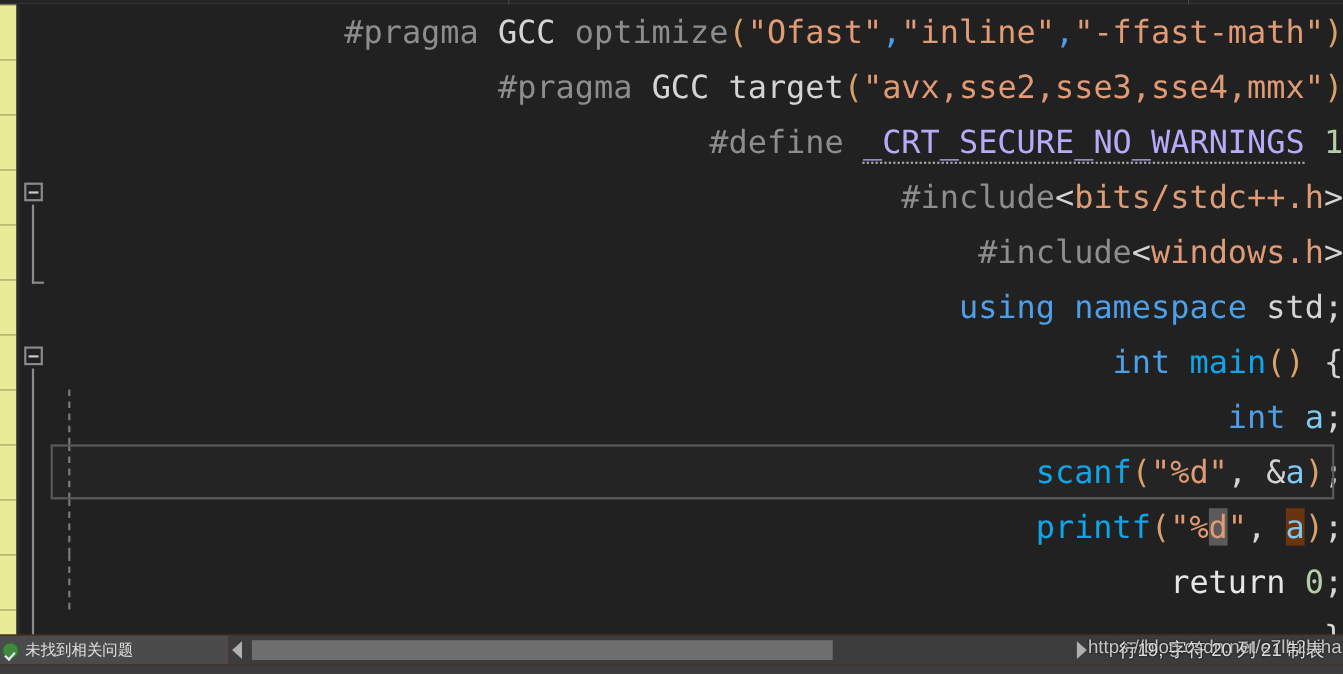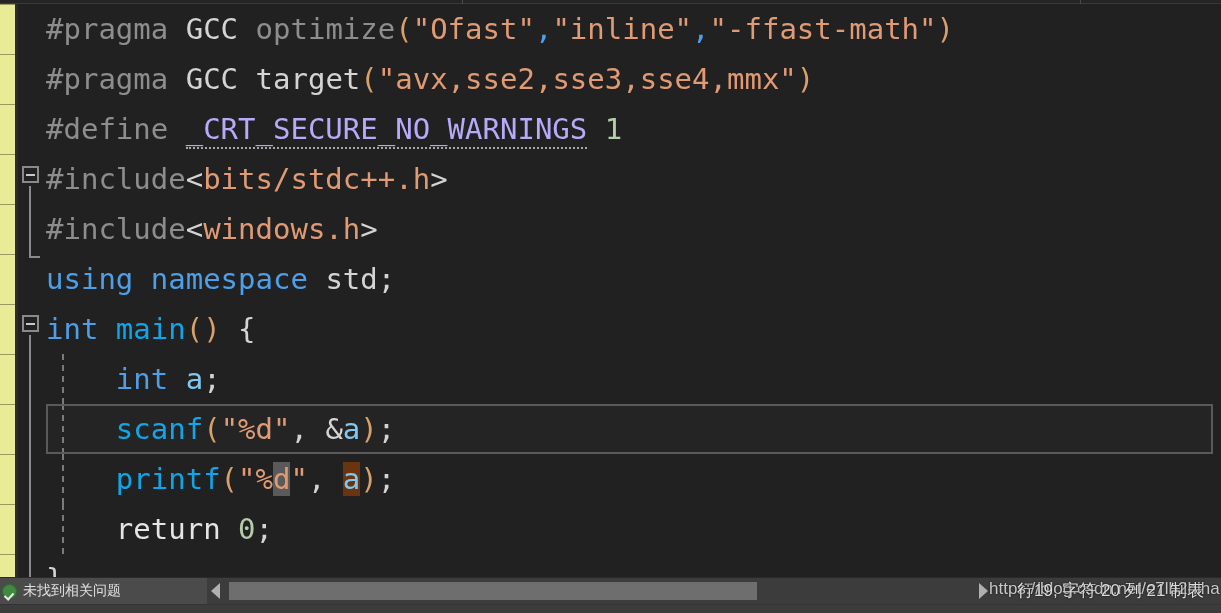--- a/index.html
+++ b/index.html
@@ -2,21 +2,21 @@
 <html><head>
 <meta charset="utf-8">
 <style>
   * { margin:0; padding:0; box-sizing:border-box; }
   html, body {
     width:1221px; height:613px;
     background:#1e1e1e;
     font-family:"DejaVu Sans Mono", monospace;
     overflow:hidden;
   }
-  .app { position:relative; width:1221px; height:613px; background:#212121; }
+  .app { position:relative; width:1221px; height:613px; background:#212121;text-align:right; }
 
   
   .tabstrip {
     position:absolute; left:0; top:0; width:1221px; height:4px;
     background:#252526; border-bottom:1px solid #3a3a3a;
   }
   .tabstrip .seam { position:absolute; top:0; width:1px; height:4px; background:#4a4a4a; }
 
   
   .editor {

